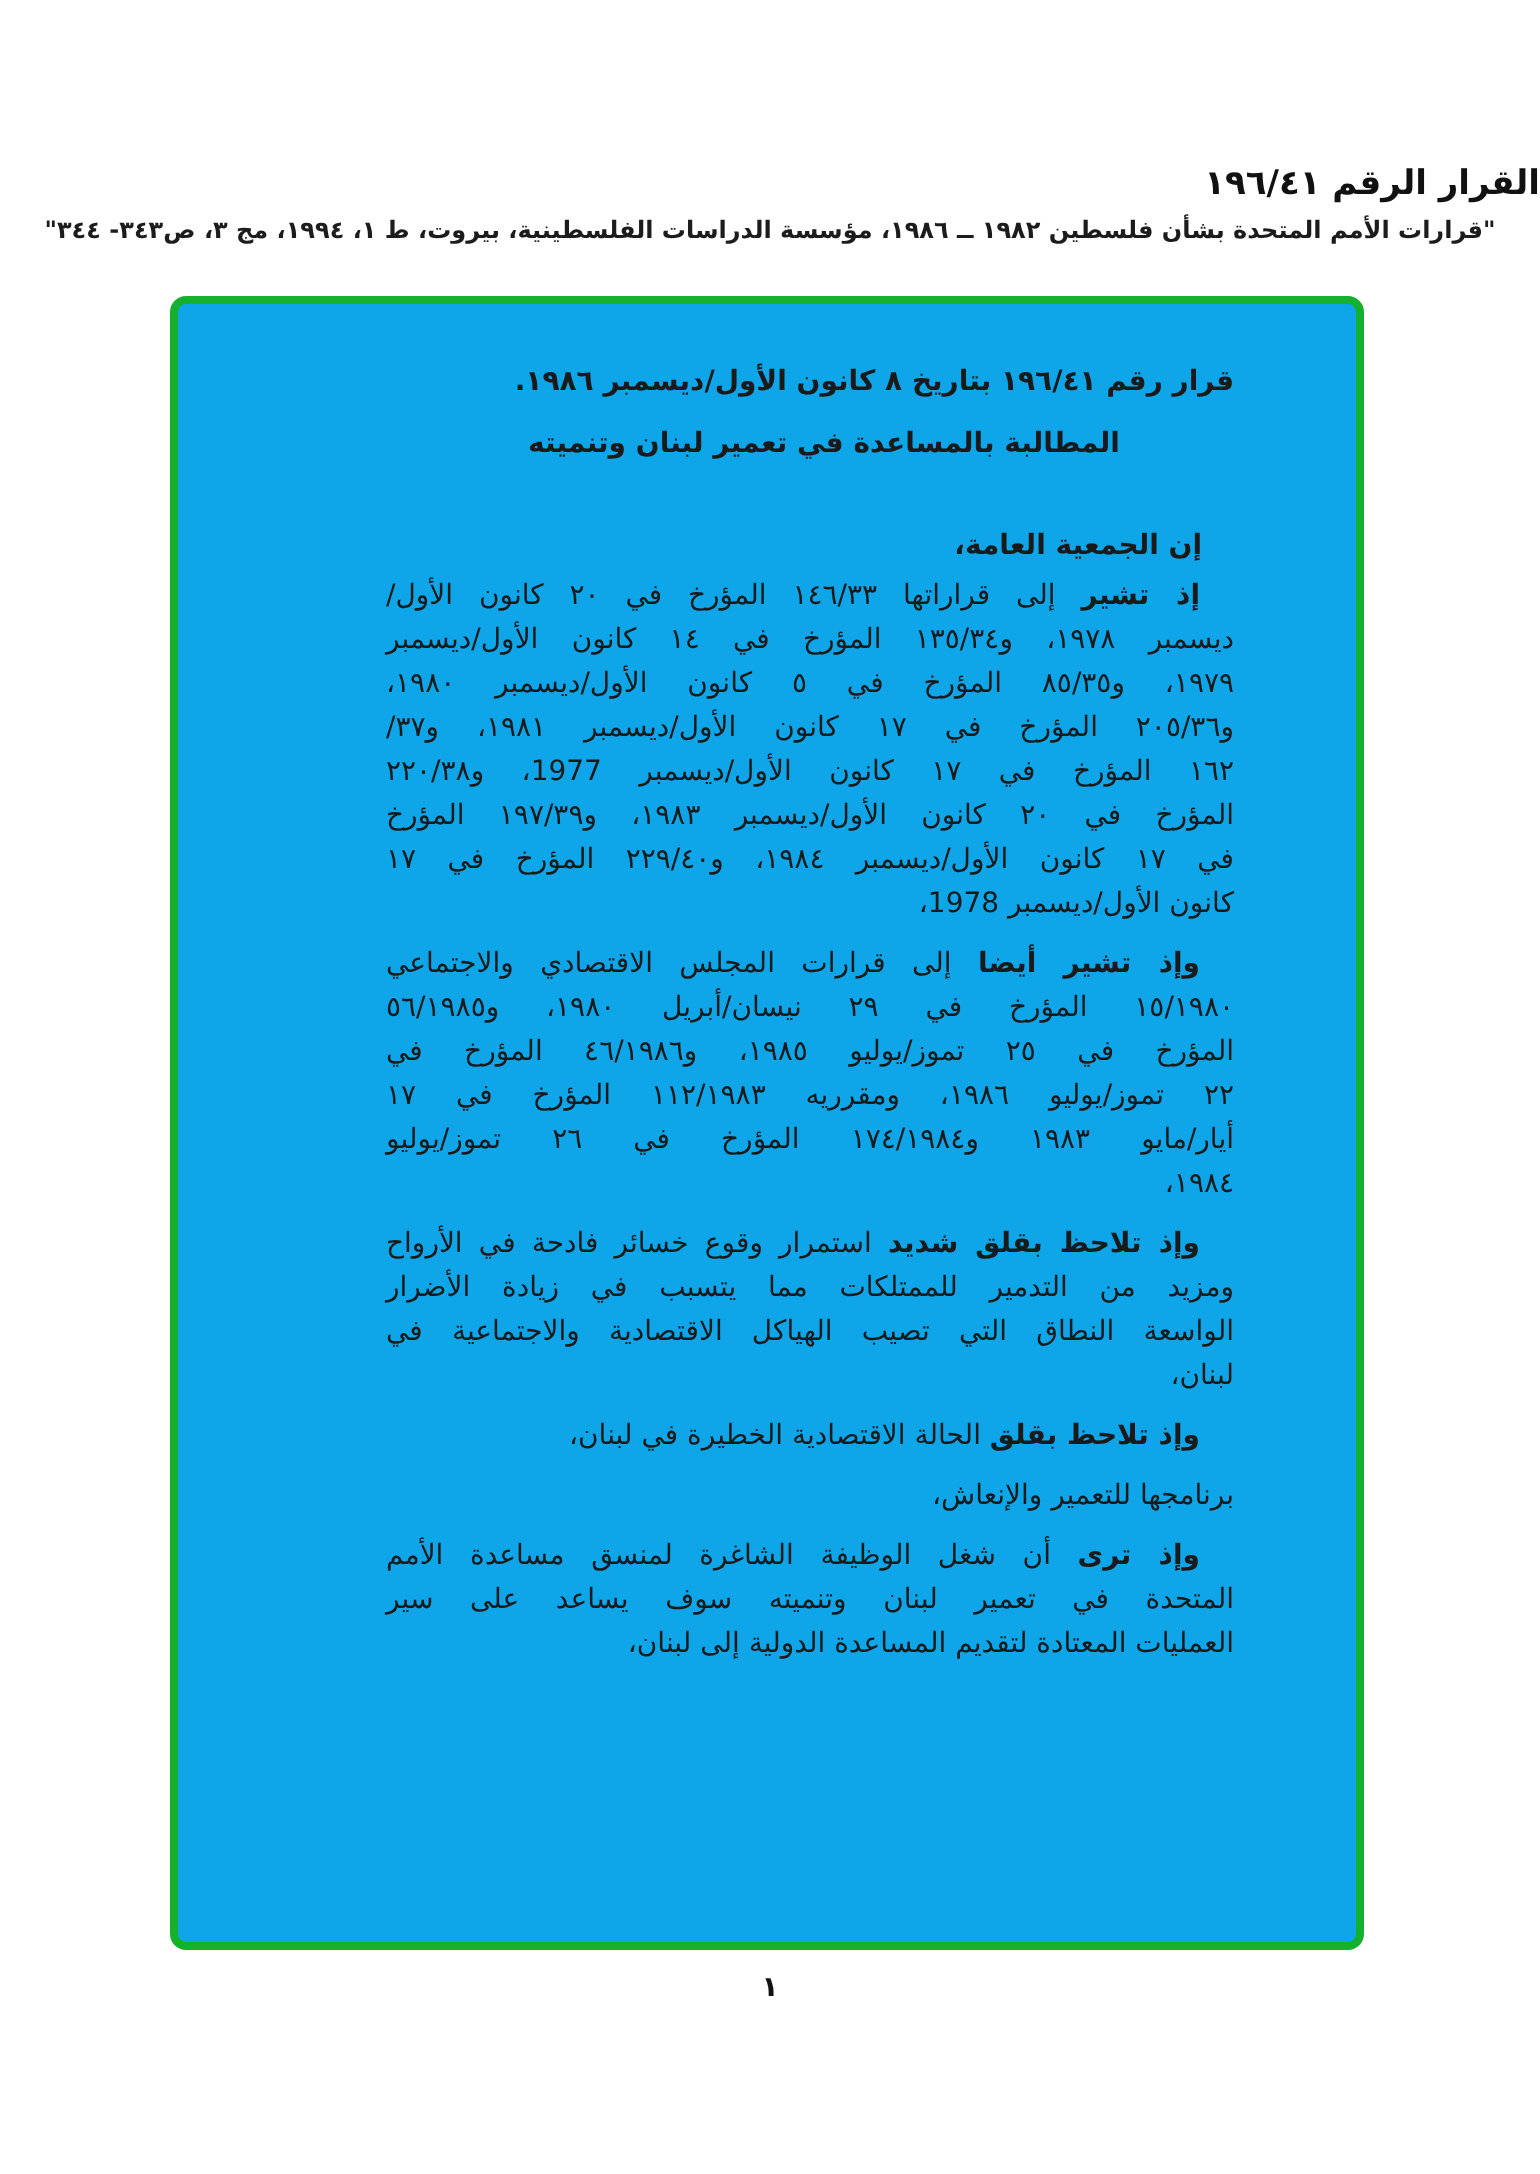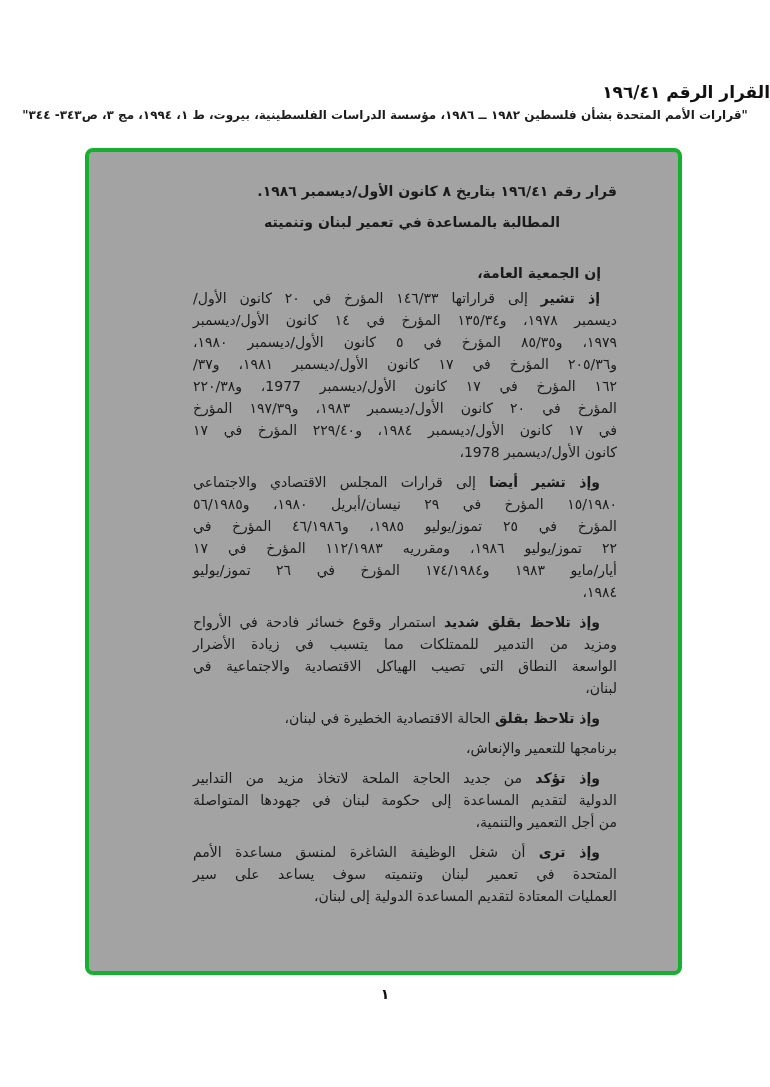--- a/index.html
+++ b/index.html
@@ -36,21 +36,21 @@
     white-space: nowrap;
   }
   .resolution-frame {
     position: absolute;
     left: 85px;
     top: 148px;
     width: 597px;
     height: 827px;
     border: 4px solid #b91c1c;
     border-radius: 8px;
-    background: #a3a3a3;
+    background: #0ea5e9;
   }
   .doc-text {
     position: absolute;
     top: 28px;
     right: 61px;
     left: 104px;
     direction: rtl;
     font-size: 14px;
     line-height: 22px;
     color: #1a1a1a;
@@ -138,25 +138,20 @@
           <div class="line">الواسعة النطاق التي تصيب الهياكل الاقتصادية والاجتماعية في</div>
           <div class="line end">لبنان،</div>
         </div>
         <div class="para">
           <div class="line end first"><b>وإذ تلاحظ بقلق</b> الحالة الاقتصادية الخطيرة في لبنان،</div>
         </div>
         <div class="para">
           <div class="line end">برنامجها للتعمير والإنعاش،</div>
         </div>
         <div class="para">
-          <div class="line first"><b>وإذ تؤكد</b> من جديد الحاجة الملحة لاتخاذ مزيد من التدابير</div>
-          <div class="line">الدولية لتقديم المساعدة إلى حكومة لبنان في جهودها المتواصلة</div>
-          <div class="line end">من أجل التعمير والتنمية،</div>
-        </div>
-        <div class="para">
           <div class="line first"><b>وإذ ترى</b> أن شغل الوظيفة الشاغرة لمنسق مساعدة الأمم</div>
           <div class="line">المتحدة في تعمير لبنان وتنميته سوف يساعد على سير</div>
           <div class="line end">العمليات المعتادة لتقديم المساعدة الدولية إلى لبنان،</div>
         </div>
       </div>
   </div>
 </div>
 
 <div class="page-number">١</div>
 

